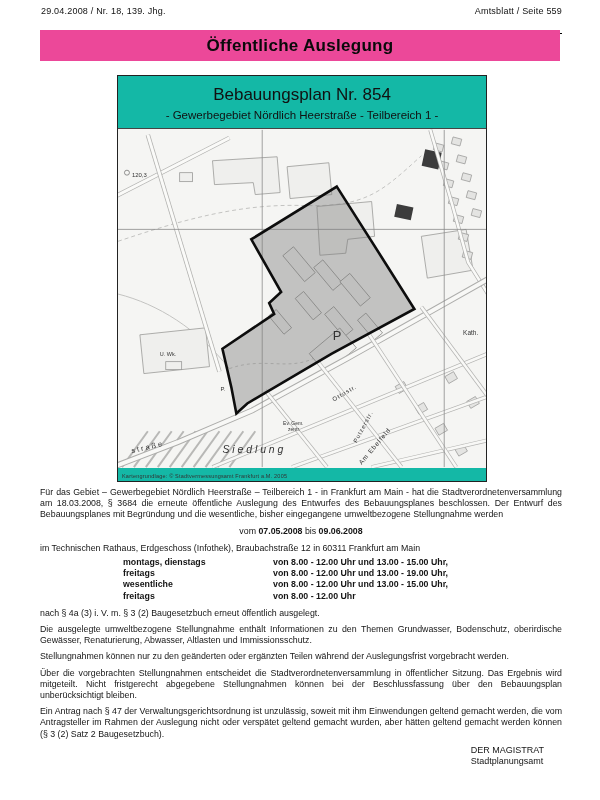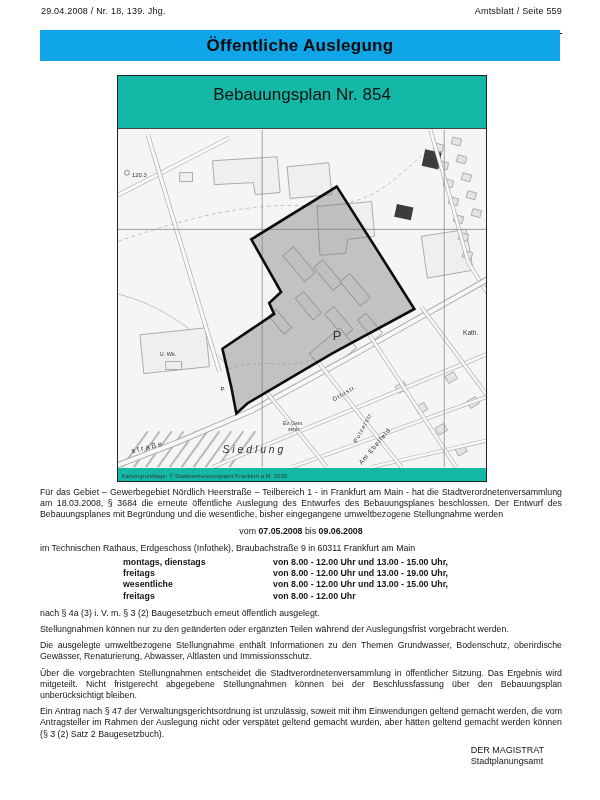--- a/index.html
+++ b/index.html
@@ -14,21 +14,21 @@
   .header{
     position:absolute;left:41px;right:38px;top:6px;
     display:flex;justify-content:space-between;
     font-size:9px;letter-spacing:.2px;color:#111;
     border-bottom:1px solid #000;padding-bottom:17px;
   }
 
   
   .banner{
     position:absolute;left:40px;right:40px;top:30px;height:31px;
-    background:#0ea5e9;display:flex;align-items:center;justify-content:center;
+    background:#ec4899;display:flex;align-items:center;justify-content:center;
     font-size:17px;font-weight:bold;color:#0a0a0a;letter-spacing:.3px;
   }
 
   
   .plan-box{
     position:absolute;left:117px;top:75px;width:368px;height:405px;
     border:1px solid #222;background:#14b8a6;box-sizing:content-box;
   }
   .plan-title{margin-top:9px;text-align:center;font-size:17px;color:#111;}
   .plan-subtitle{margin-top:4px;text-align:center;font-size:11.5px;color:#111;}
@@ -68,20 +68,21 @@
     <span>29.04.2008 / Nr. 18, 139. Jhg.</span>
     <span>Amtsblatt / Seite 559</span>
   </div>
 
   <div class="banner">
     <span>Öffentliche Auslegung</span>
   </div>
 
   <div class="plan-box">
     <div class="plan-title">Bebauungsplan Nr. 854</div>
+    <div class="plan-subtitle">- Gewerbegebiet Nördlich Heerstraße - Teilbereich 1 -</div>
 
     <div class="map-wrap">
       <svg width="368" height="339" viewBox="0 0 370 339">
         <rect x="0" y="0" width="370" height="339" fill="#f5f5f3"></rect>
 
         <g fill="none" stroke="#c3c3c1" stroke-width="1">
           <path d="M0,112 C60,92 120,74 185,76 S265,62 305,26" stroke-dasharray="4 3"></path>
           <path d="M0,165 C40,175 80,200 112,240"></path>
           <path d="M112,240 C145,228 170,242 196,230" stroke-dasharray="3 3"></path>
         </g>
@@ -204,21 +205,21 @@
   <div class="content">
     <p>Für das Gebiet – Gewerbegebiet Nördlich Heerstraße – Teilbereich 1 - in Frankfurt am Main - hat die Stadtverordnetenversammlung am 18.03.2008, § 3684 die erneute öffentliche Auslegung des Entwurfes des Bebauungsplanes beschlossen. Der Entwurf des Bebauungsplanes mit Begründung und die wesentliche, bisher eingegangene umweltbezogene Stellungnahme werden</p>
 
     <div class="date-line">
       <span>vom</span>
       <b>07.05.2008</b>
       <span>bis</span>
       <b>09.06.2008</b>
     </div>
 
-    <div class="location">im Technischen Rathaus, Erdgeschoss (Infothek), Braubachstraße 9 in 60311 Frankfurt am Main</div>
+    <div class="location">im Technischen Rathaus, Erdgeschoss (Infothek), Braubachstraße 12 in 60311 Frankfurt am Main</div>
 
     <div class="schedule">
       <div class="sched-row">
         <span class="sched-days">montags, dienstags</span>
         <span>von 8.00 - 12.00 Uhr und 13.00 - 15.00 Uhr,</span>
       </div>
       <div class="sched-row">
         <span class="sched-days">freitags</span>
         <span>von 8.00 - 12.00 Uhr und 13.00 - 19.00 Uhr,</span>
       </div>
@@ -226,22 +227,22 @@
         <span class="sched-days">wesentliche</span>
         <span>von 8.00 - 12.00 Uhr und 13.00 - 15.00 Uhr,</span>
       </div>
       <div class="sched-row">
         <span class="sched-days">freitags</span>
         <span>von 8.00 - 12.00 Uhr</span>
       </div>
     </div>
 
     <p>nach § 4a (3) i. V. m. § 3 (2) Baugesetzbuch erneut öffentlich ausgelegt.</p>
+    <p>Die ausgelegte umweltbezogene Stellungnahme enthält Informationen zu den Themen Grundwasser, Bodenschutz, oberirdische Gewässer, Renaturierung, Abwasser, Altlasten und Immissionsschutz.</p>
     <p>Stellungnahmen können nur zu den geänderten oder ergänzten Teilen während der Auslegungsfrist vorgebracht werden.</p>
-    <p>Die ausgelegte umweltbezogene Stellungnahme enthält Informationen zu den Themen Grundwasser, Bodenschutz, oberirdische Gewässer, Renaturierung, Abwasser, Altlasten und Immissionsschutz.</p>
     <p>Über die vorgebrachten Stellungnahmen entscheidet die Stadtverordnetenversammlung in öffentlicher Sitzung. Das Ergebnis wird mitgeteilt. Nicht fristgerecht abgegebene Stellungnahmen können bei der Beschlussfassung über den Bebauungsplan unberücksichtigt bleiben.</p>
     <p>Ein Antrag nach § 47 der Verwaltungsgerichtsordnung ist unzulässig, soweit mit ihm Einwendungen geltend gemacht werden, die vom Antragsteller im Rahmen der Auslegung nicht oder verspätet geltend gemacht wurden, aber hätten geltend gemacht werden können (§ 3 (2) Satz 2 Baugesetzbuch).</p>
 
     <div class="signature">
       <div>DER MAGISTRAT</div>
       <div>Stadtplanungsamt</div>
     </div>
   </div>
 
 </div>

